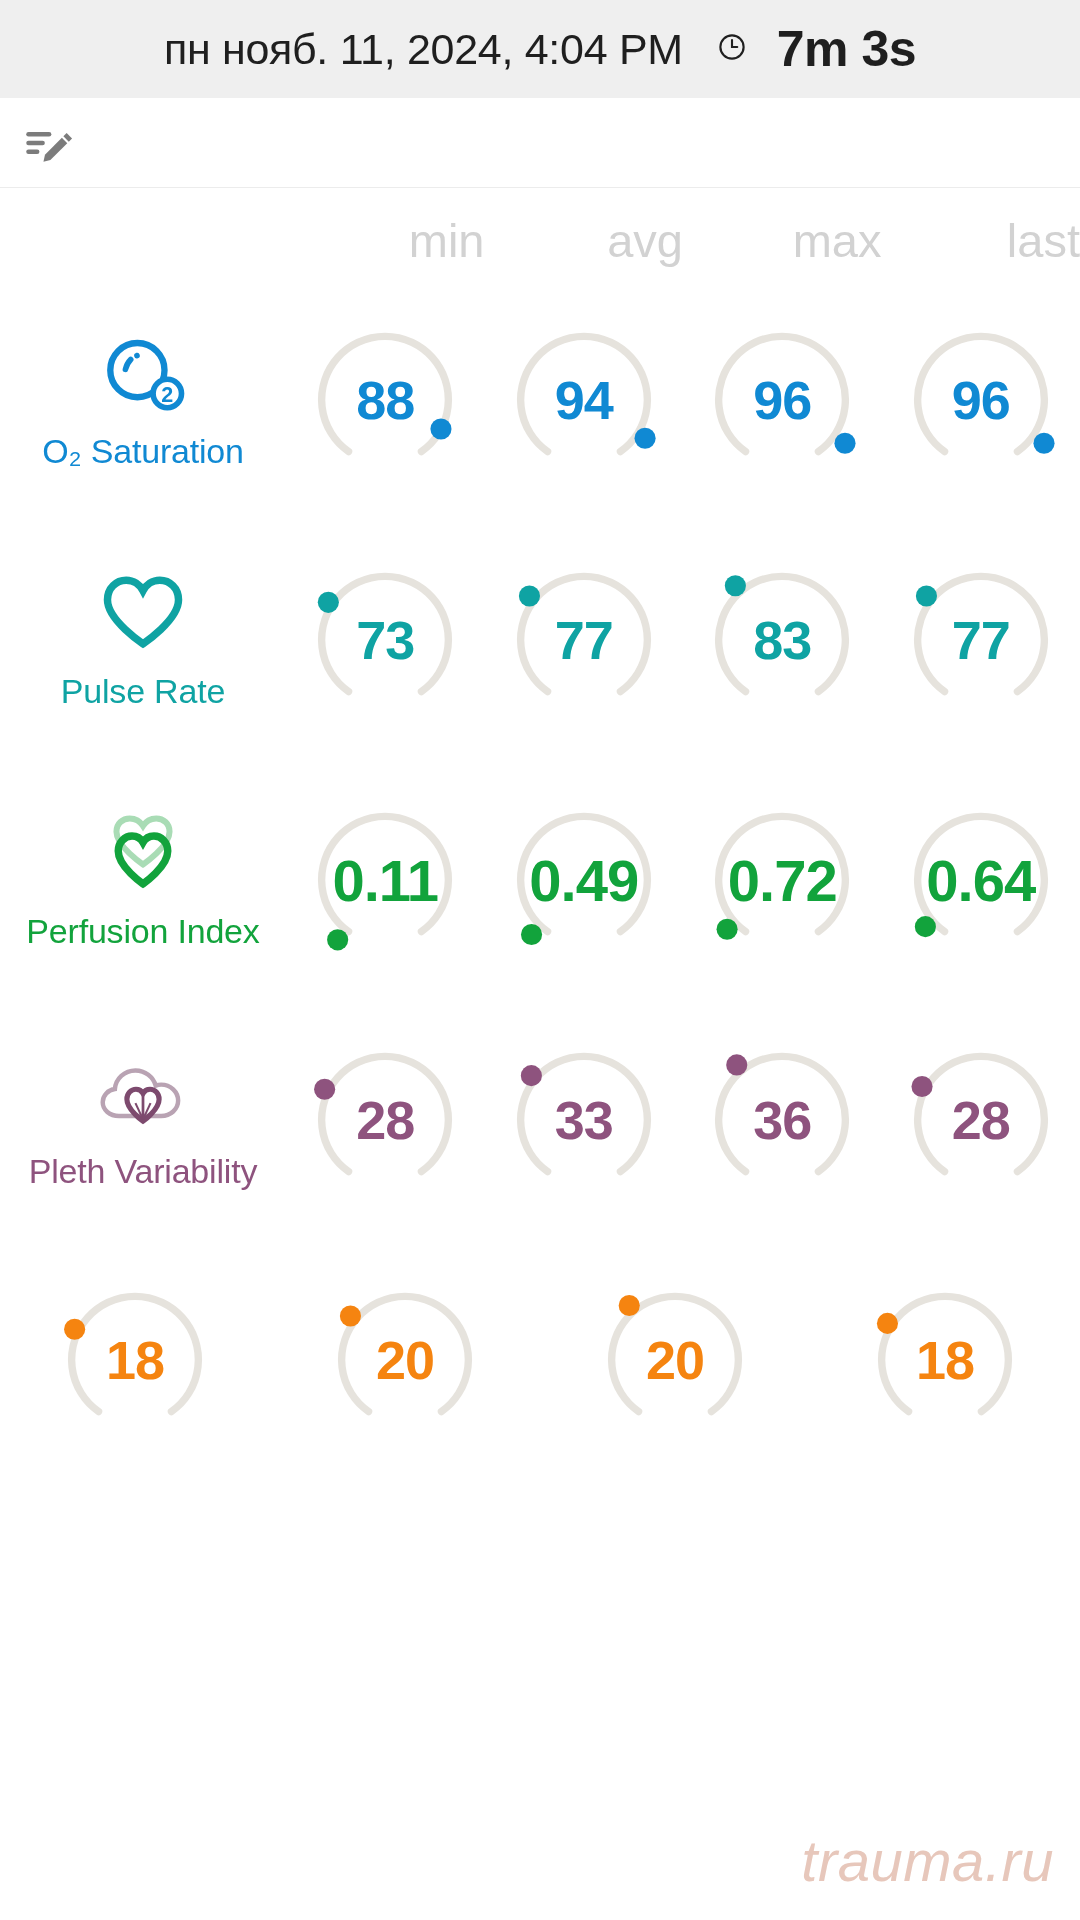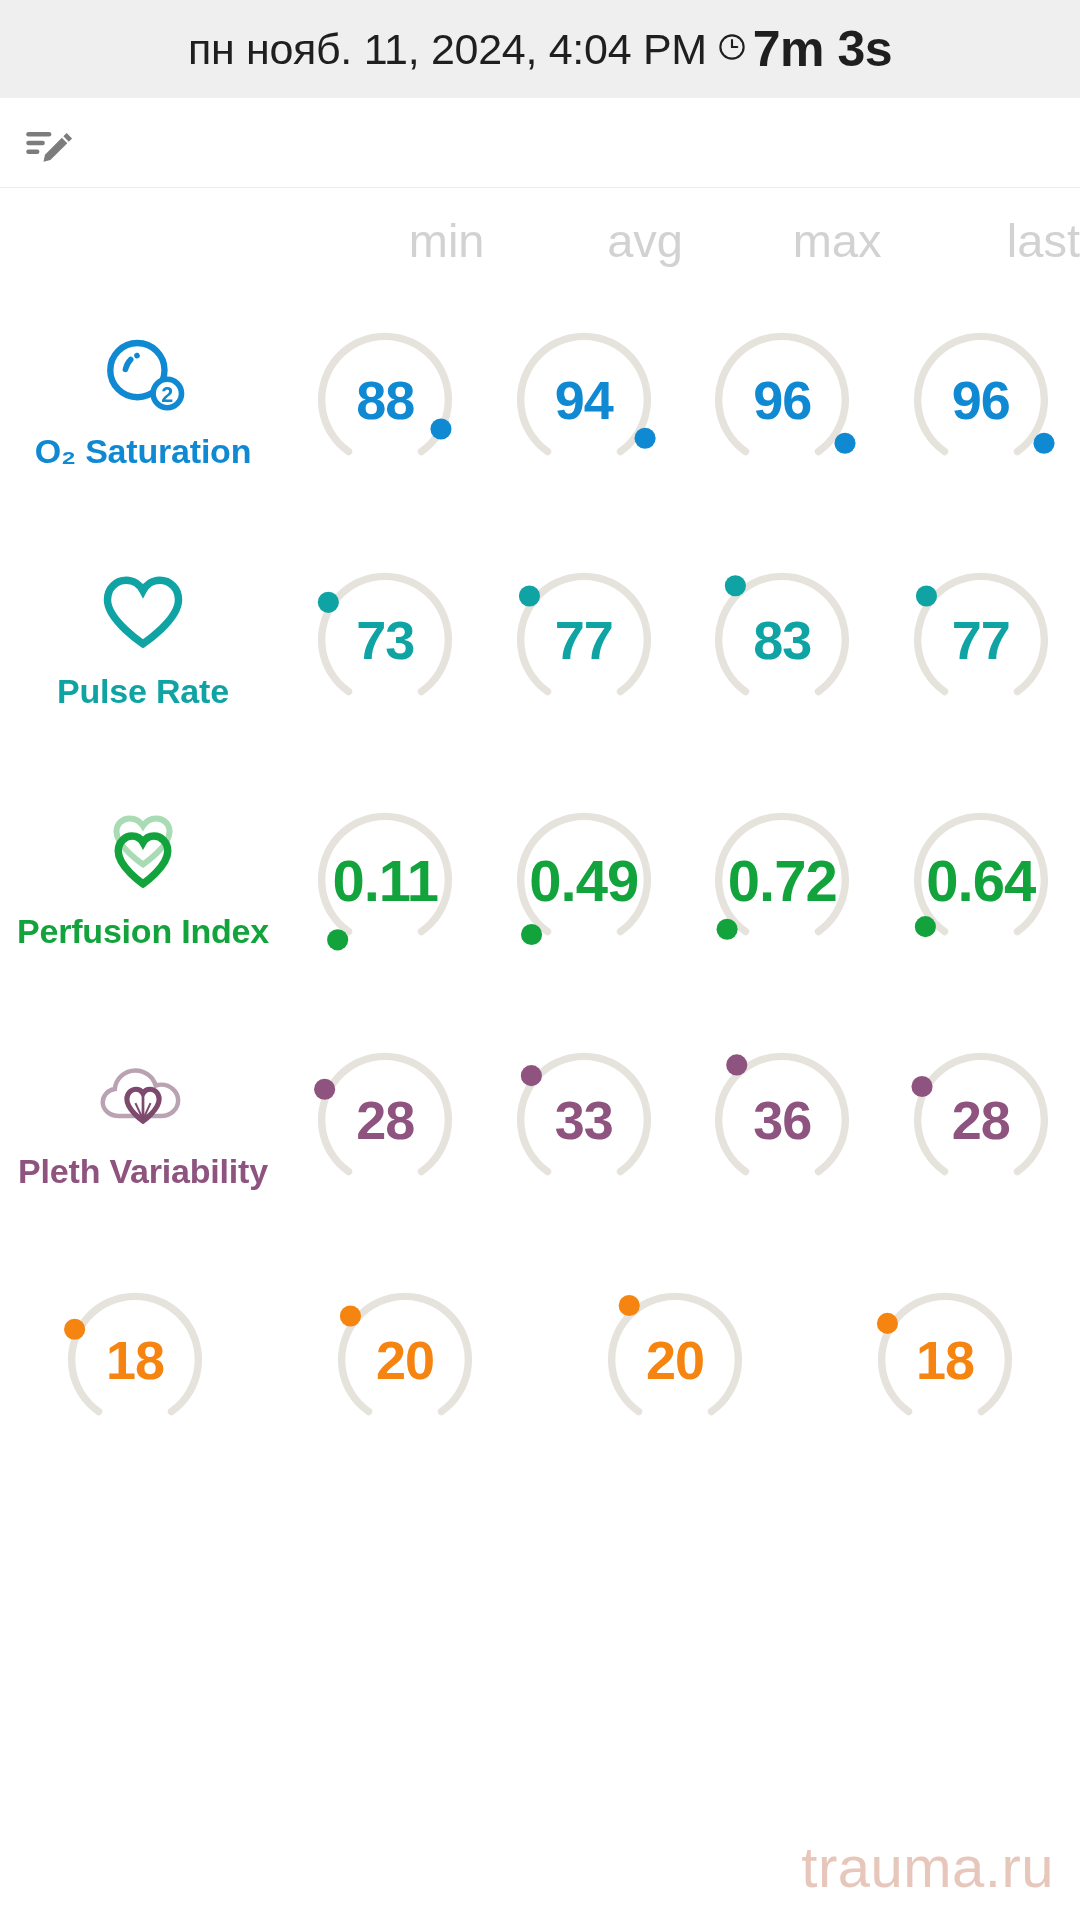--- a/index.html
+++ b/index.html
@@ -12,21 +12,21 @@
   }
 
   
   .header-bar {
     width: 1080px;
     height: 98px;
     background: #efefef;
     display: flex;
     align-items: center;
     justify-content: center;
-    gap: 6px;
+    gap: 30px;
   }
   .header-title {
     font-size: 43px;
     color: #1f1f1f;
     letter-spacing: -0.3px;
     white-space: nowrap;
   }
   .clock-icon {
     width: 30px;
     height: 30px;
@@ -99,21 +99,21 @@
   }
   .metric-icon {
     height: 86px;
     display: flex;
     align-items: center;
     justify-content: center;
   }
   .metric-name {
     margin-top: 17px;
     font-size: 34px;
-    font-weight: 700;
+    font-weight: 400;
     white-space: nowrap;
     letter-spacing: -0.2px;
     text-align: right;
   }
 
   
   .gauge-cell {
     flex: 1 1 0;
     display: flex;
     align-items: center;
@@ -141,24 +141,25 @@
     font-size: 54px;
     font-weight: 700;
     letter-spacing: -1px;
   }
   .gauge-value.small { font-size: 58px; }
 
   
   .watermark {
     position: absolute;
     right: 26px;
-    bottom: 20px;
+    bottom: 26px;
     font-size: 58px;
     color: #e7c7bb;
     letter-spacing: 0.5px;
+    font-style: italic;
   }
 </style>
 </head>
 <body>
 
 <div class="header-bar">
   <span class="header-title">пн нояб. 11, 2024, 4:04 PM</span>
   <span class="clock-icon">
     <svg viewBox="0 0 24 24" width="30" height="30">
       <circle cx="12" cy="12" r="9.3" fill="none" stroke="#1f1f1f" stroke-width="1.7"></circle>

